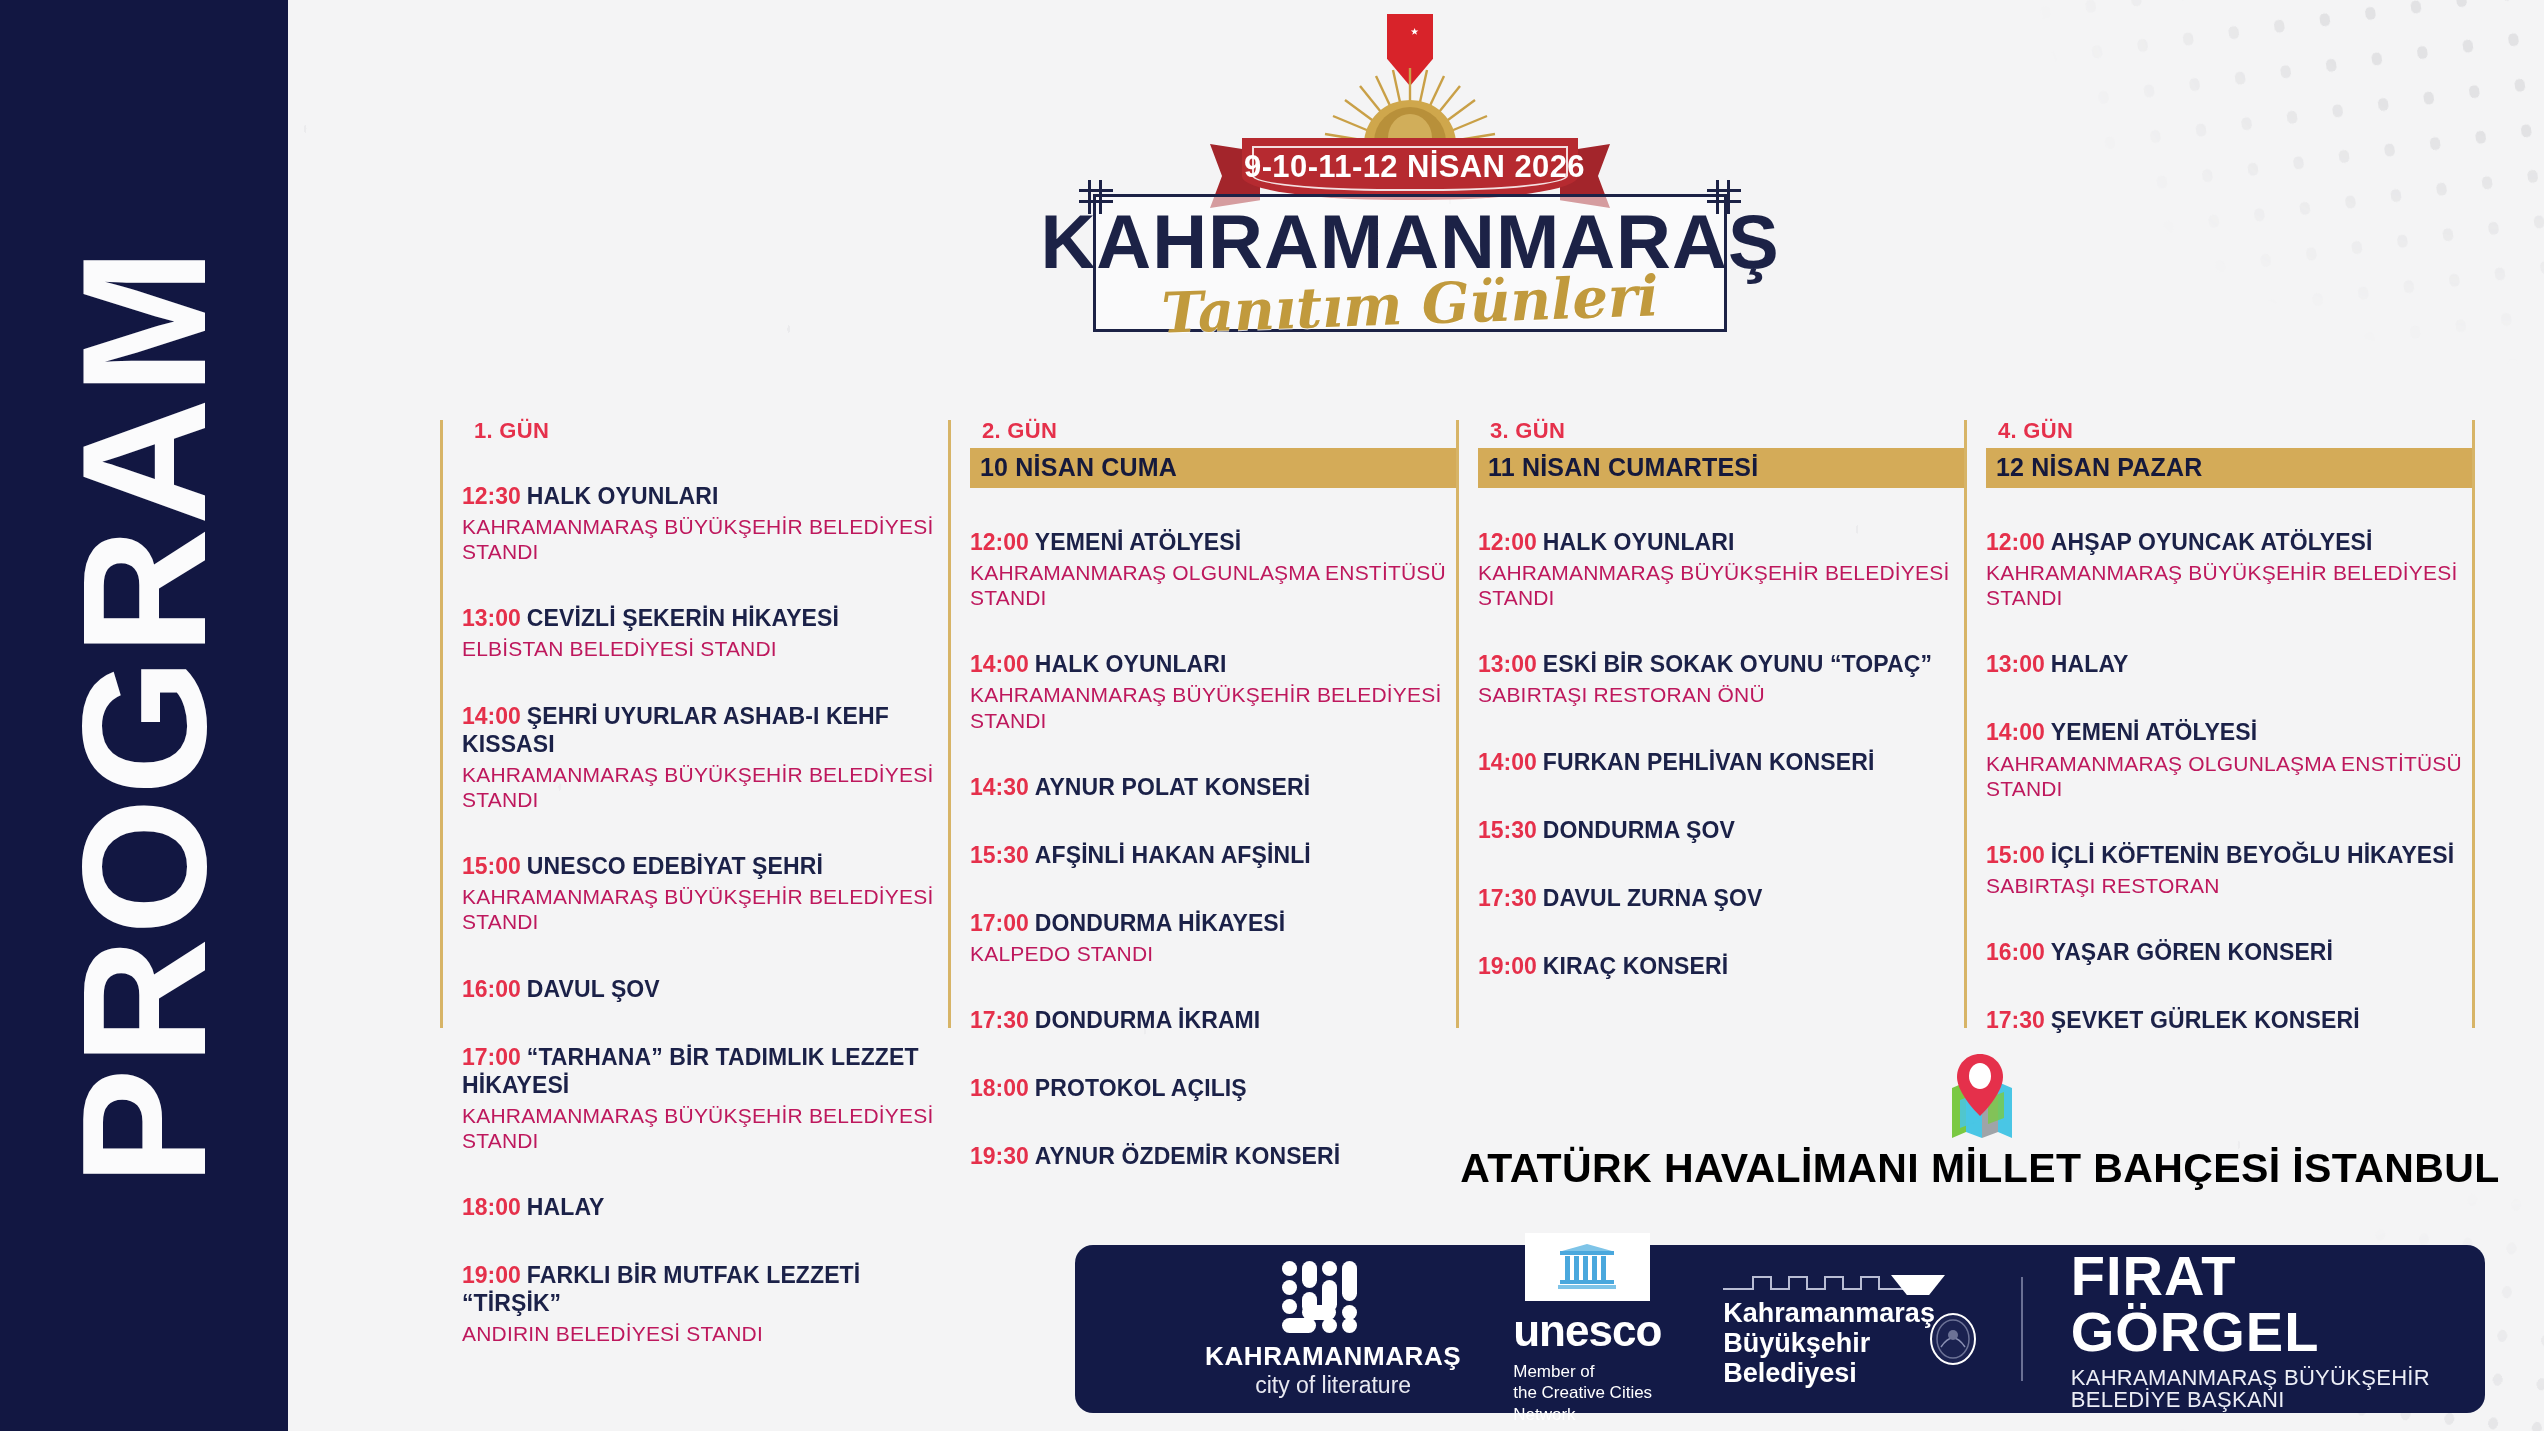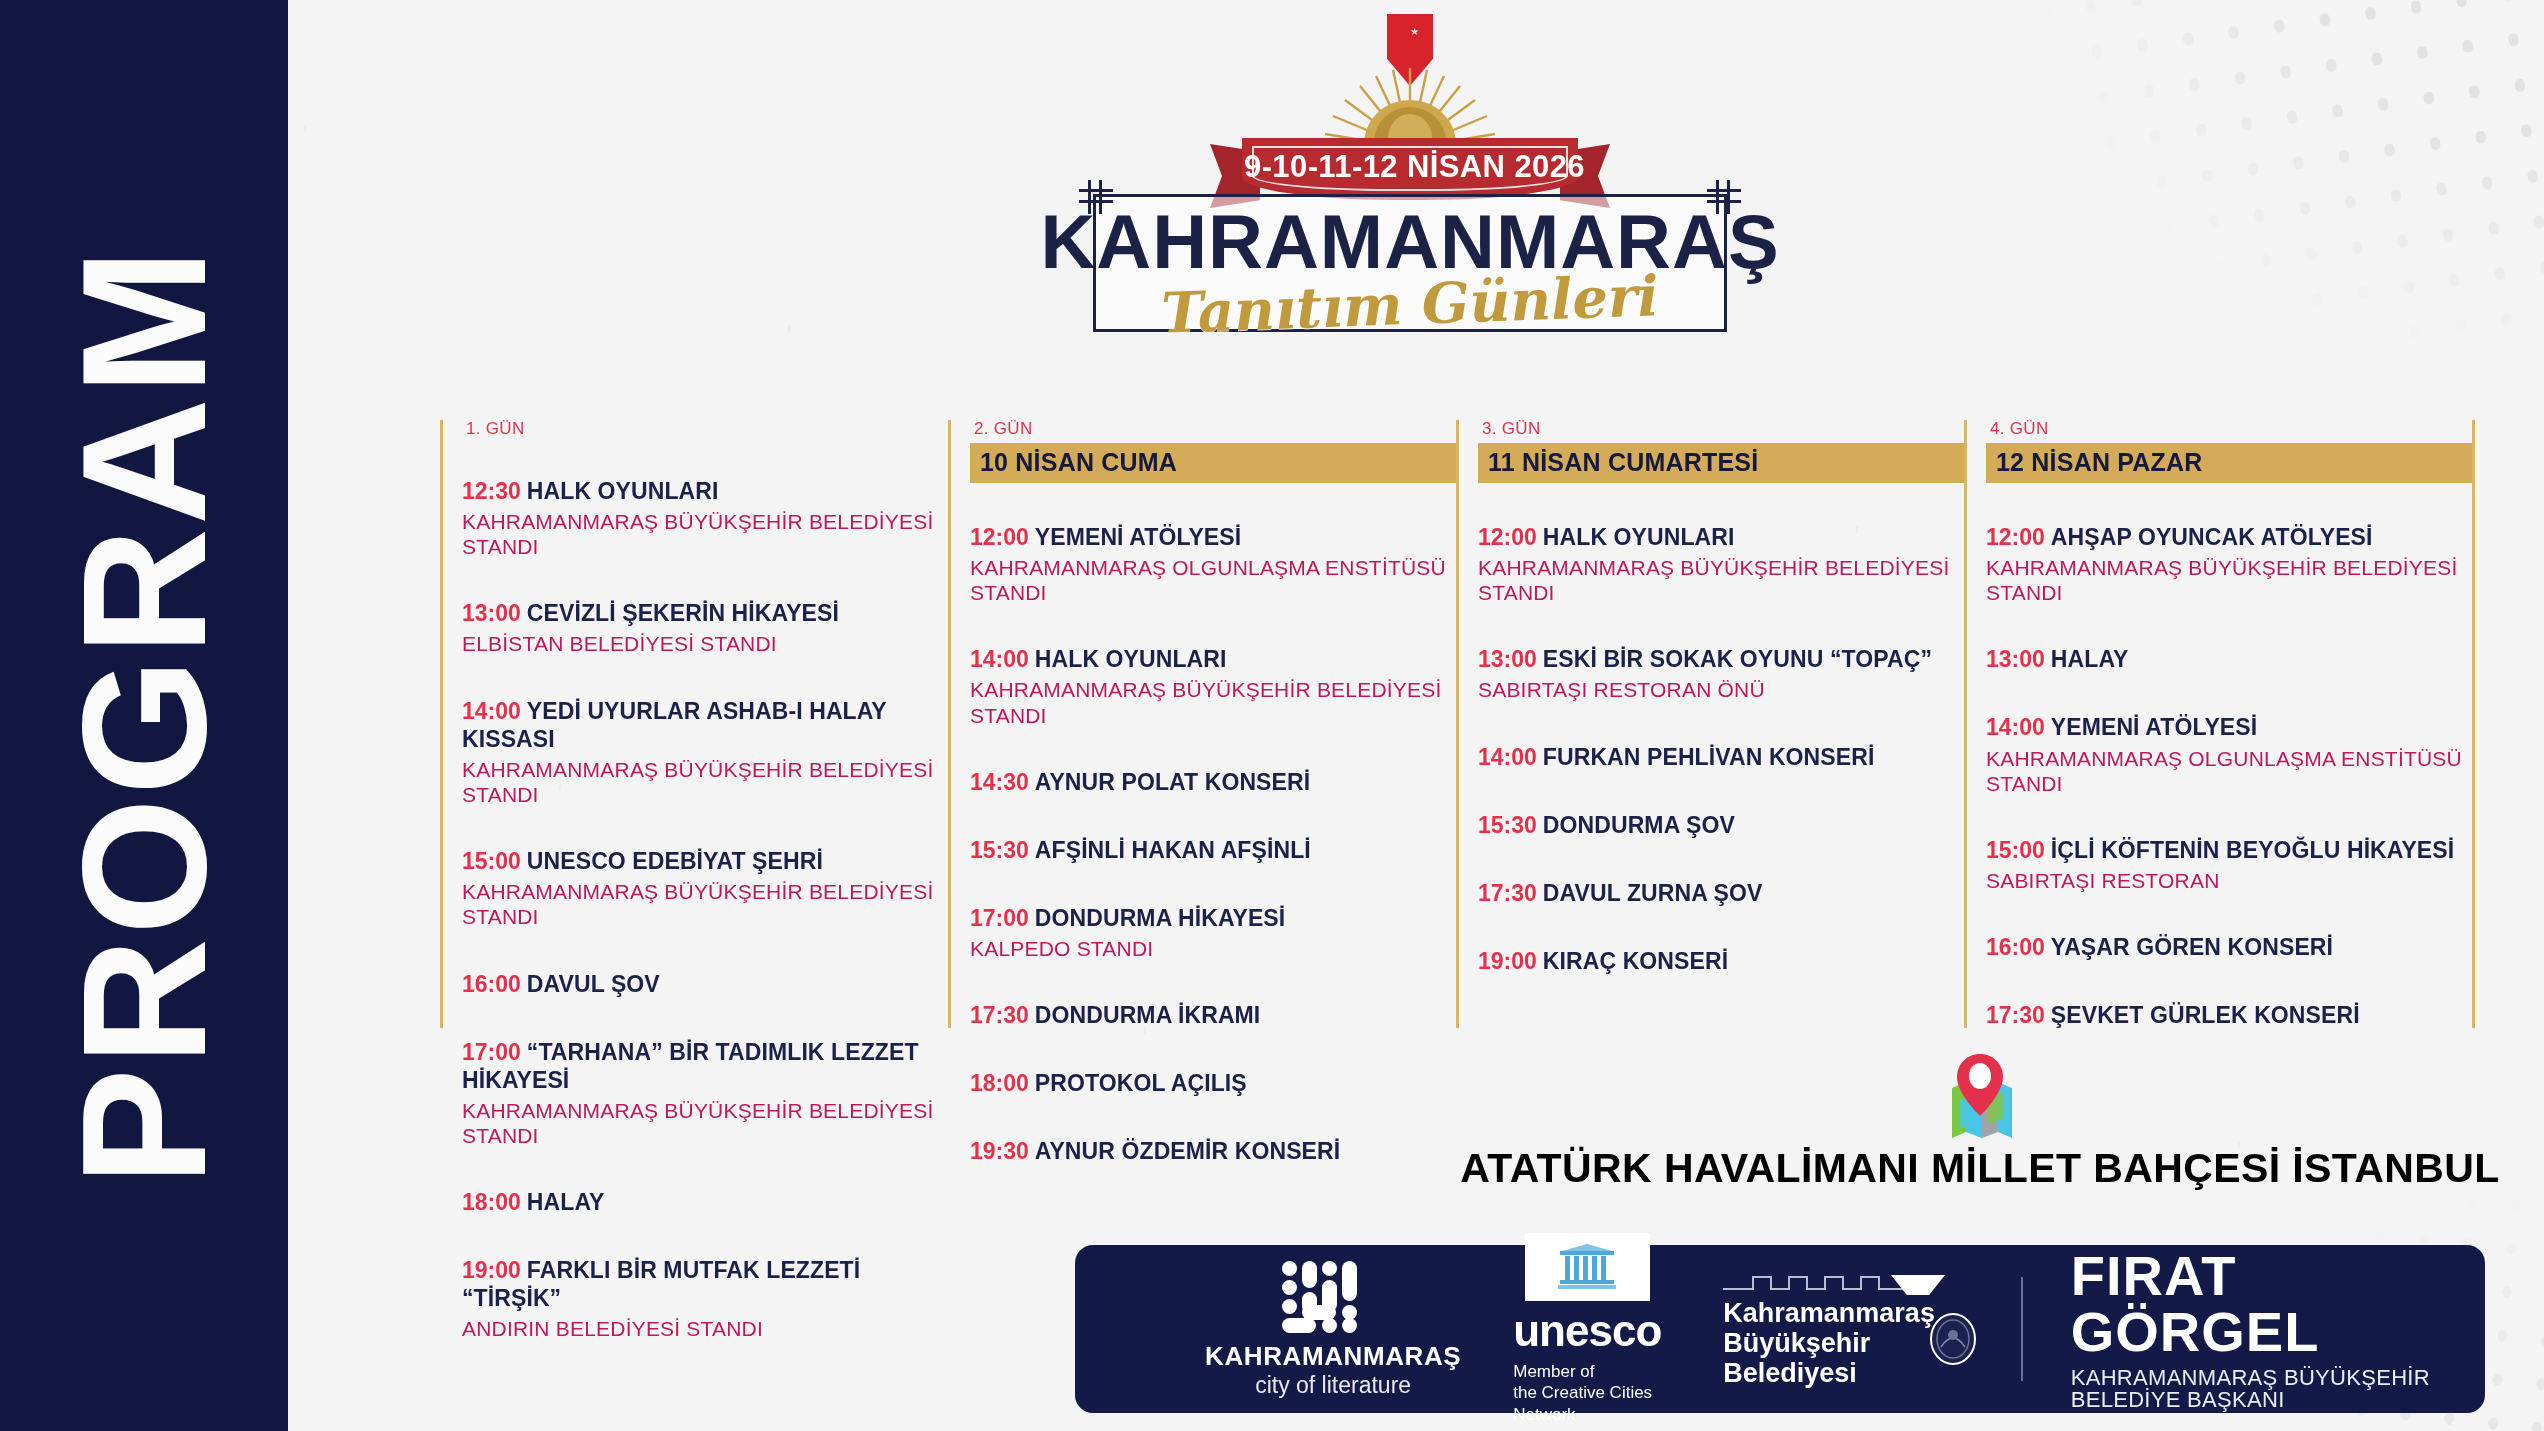--- a/index.html
+++ b/index.html
@@ -134,22 +134,22 @@
 
   
   .grid{
     position:absolute;left:440px;top:420px;width:2060px;height:620px;
   }
   .divider{
     position:absolute;top:0;width:3px;height:608px;background:#d7b467;
   }
   .col{position:absolute;top:0;}
   .col-daynum{
-    color:#e5304b;font-size:17px;font-weight:normal;letter-spacing:.3px;
-    margin:0 0 6px 4px;line-height:1;
+    color:#e5304b;font-size:22px;font-weight:bold;letter-spacing:.3px;
+    margin:0 0 6px 12px;line-height:1;
   }
   .col-date{
     background:#d4ab58;color:#15193c;
     font-size:25px;font-weight:bold;letter-spacing:.2px;
     padding:7px 10px 8px 10px;
     line-height:1;
     box-sizing:border-box;
   }
   .events{margin-top:19px;}
   .evt-line{margin-bottom:4px;line-height:1.22;margin-top:40px;}
@@ -278,21 +278,21 @@
     <div class="divider" style="left:1524px"></div>
     <div class="divider" style="left:2032px"></div>
 
     <div class="col" id="day-col-0" style="left:22px;width:486px">
         <div class="col-daynum">1. GÜN</div>
         <div class="events">
           <div class="evt-line"><span class="evt-time">12:30</span><span class="evt-name">HALK OYUNLARI</span></div>
           <div class="evt-venue">KAHRAMANMARAŞ BÜYÜKŞEHİR BELEDİYESİ STANDI</div>
           <div class="evt-line"><span class="evt-time">13:00</span><span class="evt-name">CEVİZLİ ŞEKERİN HİKAYESİ</span></div>
           <div class="evt-venue">ELBİSTAN BELEDİYESİ STANDI</div>
-          <div class="evt-line"><span class="evt-time">14:00</span><span class="evt-name">YEDİ UYURLAR ASHAB-I HALAY KISSASI</span></div>
+          <div class="evt-line"><span class="evt-time">14:00</span><span class="evt-name">ŞEHRİ UYURLAR ASHAB-I KEHF KISSASI</span></div>
           <div class="evt-venue">KAHRAMANMARAŞ BÜYÜKŞEHİR BELEDİYESİ STANDI</div>
           <div class="evt-line"><span class="evt-time">15:00</span><span class="evt-name">UNESCO EDEBİYAT ŞEHRİ</span></div>
           <div class="evt-venue">KAHRAMANMARAŞ BÜYÜKŞEHİR BELEDİYESİ STANDI</div>
           <div class="evt-line"><span class="evt-time">16:00</span><span class="evt-name">DAVUL ŞOV</span></div>
           <div class="evt-line"><span class="evt-time">17:00</span><span class="evt-name">“TARHANA” BİR TADIMLIK LEZZET HİKAYESİ</span></div>
           <div class="evt-venue">KAHRAMANMARAŞ BÜYÜKŞEHİR BELEDİYESİ STANDI</div>
           <div class="evt-line"><span class="evt-time">18:00</span><span class="evt-name">HALAY</span></div>
           <div class="evt-line"><span class="evt-time">19:00</span><span class="evt-name">FARKLI BİR MUTFAK LEZZETİ “TİRŞİK”</span></div>
           <div class="evt-venue">ANDIRIN BELEDİYESİ STANDI</div>
         </div>

